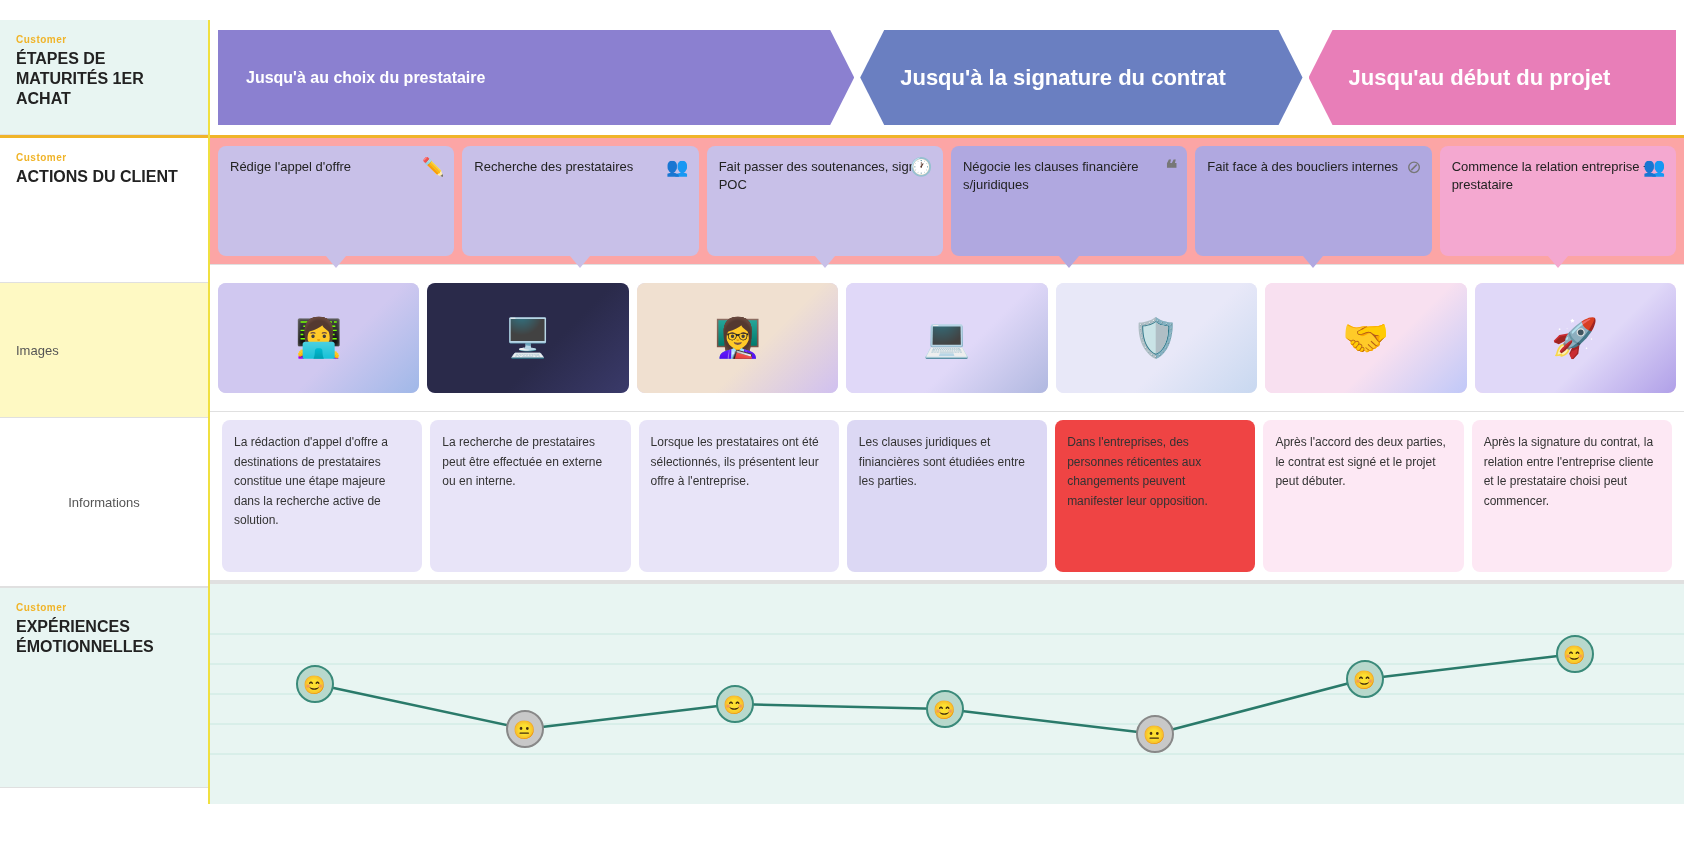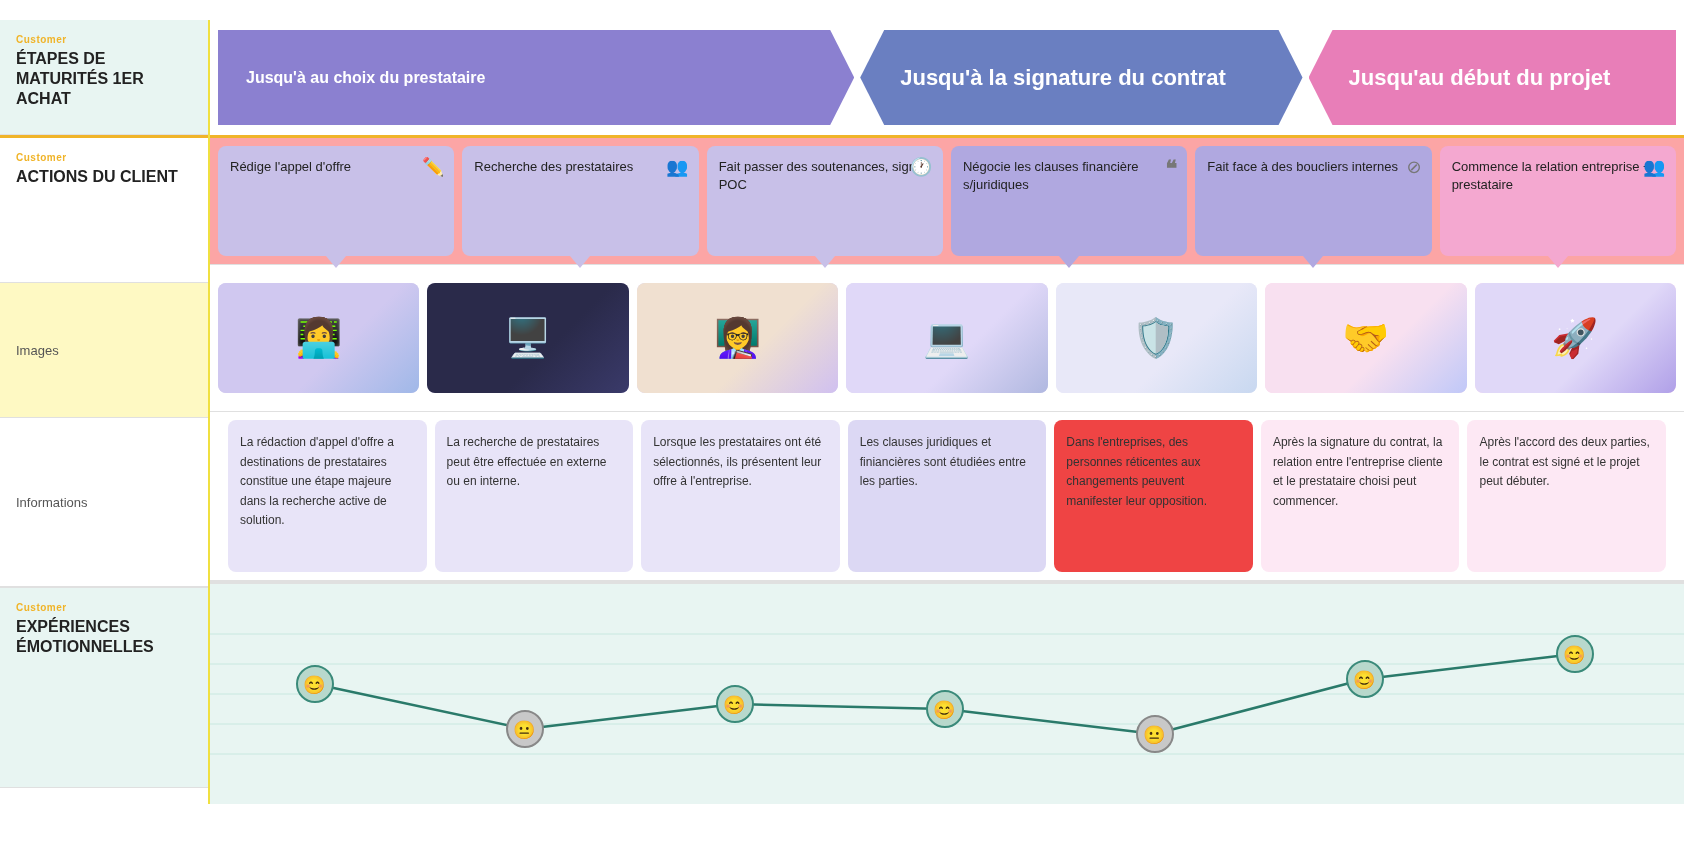--- a/index.html
+++ b/index.html
@@ -70,21 +70,21 @@
 
     <div class="sidebar-row-actions sidebar-cell" style="min-height:148px;">
       <span class="sidebar-label-small">Customer</span>
       <span class="sidebar-label-main">ACTIONS DU CLIENT</span>
     </div>
 
     <div class="sidebar-row-images" style="min-height:135px;">
       <span class="sidebar-row-label">Images</span>
     </div>
 
-    <div class="sidebar-row-info" style="min-height:170px;">
+    <div class="sidebar-row-info" style="min-height:170px;justify-content:center;">
       <span class="sidebar-row-label">Informations</span>
     </div>
 
     <div class="sidebar-row-emotions sidebar-cell" style="min-height:200px;">
       <span class="sidebar-label-small">Customer</span>
       <span class="sidebar-label-main">EXPÉRIENCES ÉMOTIONNELLES</span>
     </div>
 
   </div>
 
@@ -173,41 +173,41 @@
           <span style="font-size:38px;">🤝</span>
         </div>
       </div>
       <div class="image-cell pink-bg">
         <div class="image-placeholder" style="background: linear-gradient(135deg, #e0d8f8 60%, #b0a0e8 100%); border-radius:6px;">
           <span style="font-size:38px;">🚀</span>
         </div>
       </div>
     </div>
 
-    <div class="row-info" style="padding: 0 14px;">
+    <div class="row-info" style="padding: 0 8px;">
       <div class="info-card purple-bg">
         <span class="info-text">La rédaction d'appel d'offre a destinations de prestataires constitue une étape majeure dans la recherche active de solution.</span>
       </div>
       <div class="info-card purple-bg">
         <span class="info-text">La recherche de prestataires peut être effectuée en externe ou en interne.</span>
       </div>
       <div class="info-card purple-bg">
         <span class="info-text">Lorsque les prestataires ont été sélectionnés, ils présentent leur offre à l'entreprise.</span>
       </div>
       <div class="info-card" style="background:#dcd8f4;">
         <span class="info-text">Les clauses juridiques et finiancières sont étudiées entre les parties.</span>
       </div>
       <div class="info-card" style="background:#ef4444;">
         <span class="info-text">Dans l'entreprises, des personnes réticentes aux changements peuvent manifester leur opposition.</span>
       </div>
       <div class="info-card pink-bg">
+        <span class="info-text">Après l'accord des deux parties, le contrat est signé et le projet peut débuter.</span>
+      </div>
+      <div class="info-card pink-bg">
         <span class="info-text">Après la signature du contrat, la relation entre l'entreprise cliente et le prestataire choisi peut commencer.</span>
-      </div>
-      <div class="info-card pink-bg">
-        <span class="info-text">Après l'accord des deux parties, le contrat est signé et le projet peut débuter.</span>
       </div>
     </div>
 
     <div class="row-emotions" style="padding: 10px 0; background: #e8f5f2;">
       <svg class="emotion-chart" viewBox="0 0 1474 200" xmlns="http://www.w3.org/2000/svg" style="display:block;">
 
         <line x1="0" y1="40" x2="1474" y2="40" stroke="#c8e8e0" stroke-width="1"></line>
         <line x1="0" y1="70" x2="1474" y2="70" stroke="#c8e8e0" stroke-width="1"></line>
         <line x1="0" y1="100" x2="1474" y2="100" stroke="#c8e8e0" stroke-width="1"></line>
         <line x1="0" y1="130" x2="1474" y2="130" stroke="#c8e8e0" stroke-width="1"></line>

